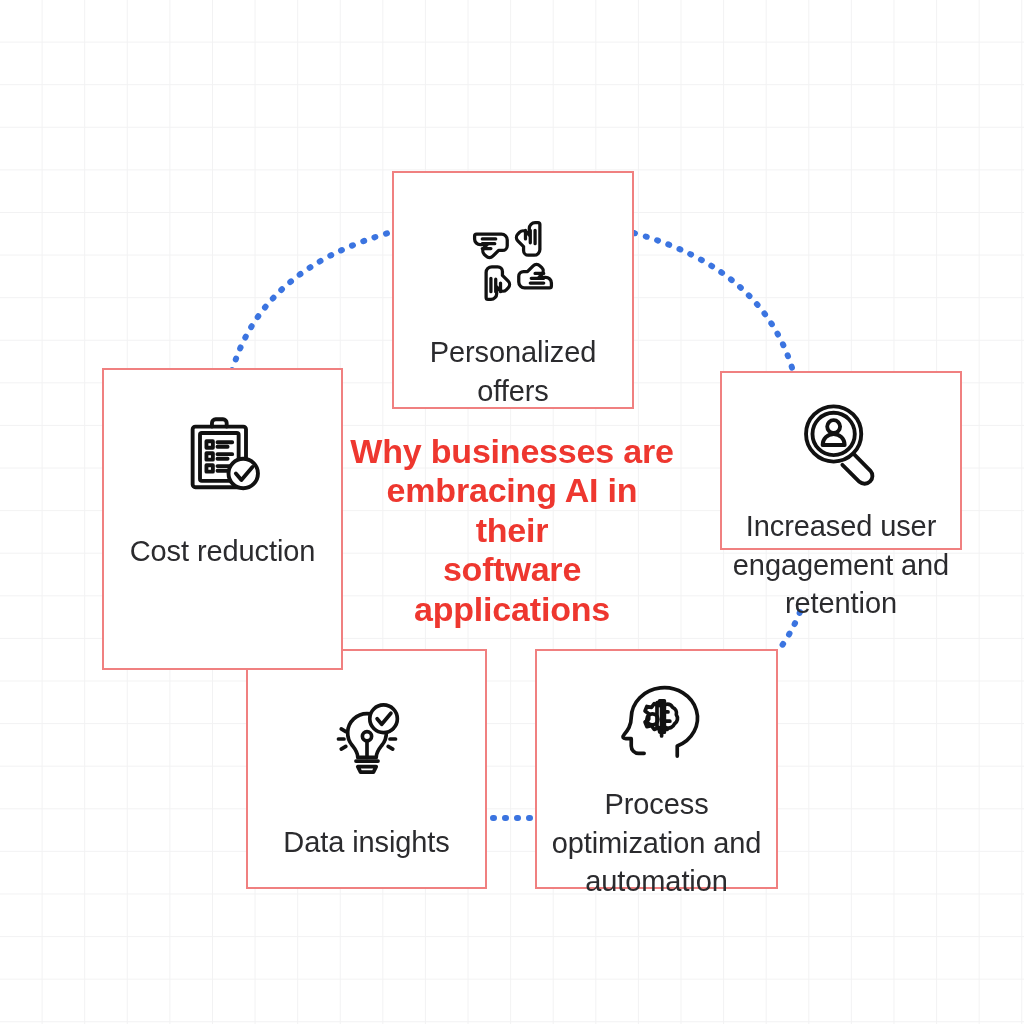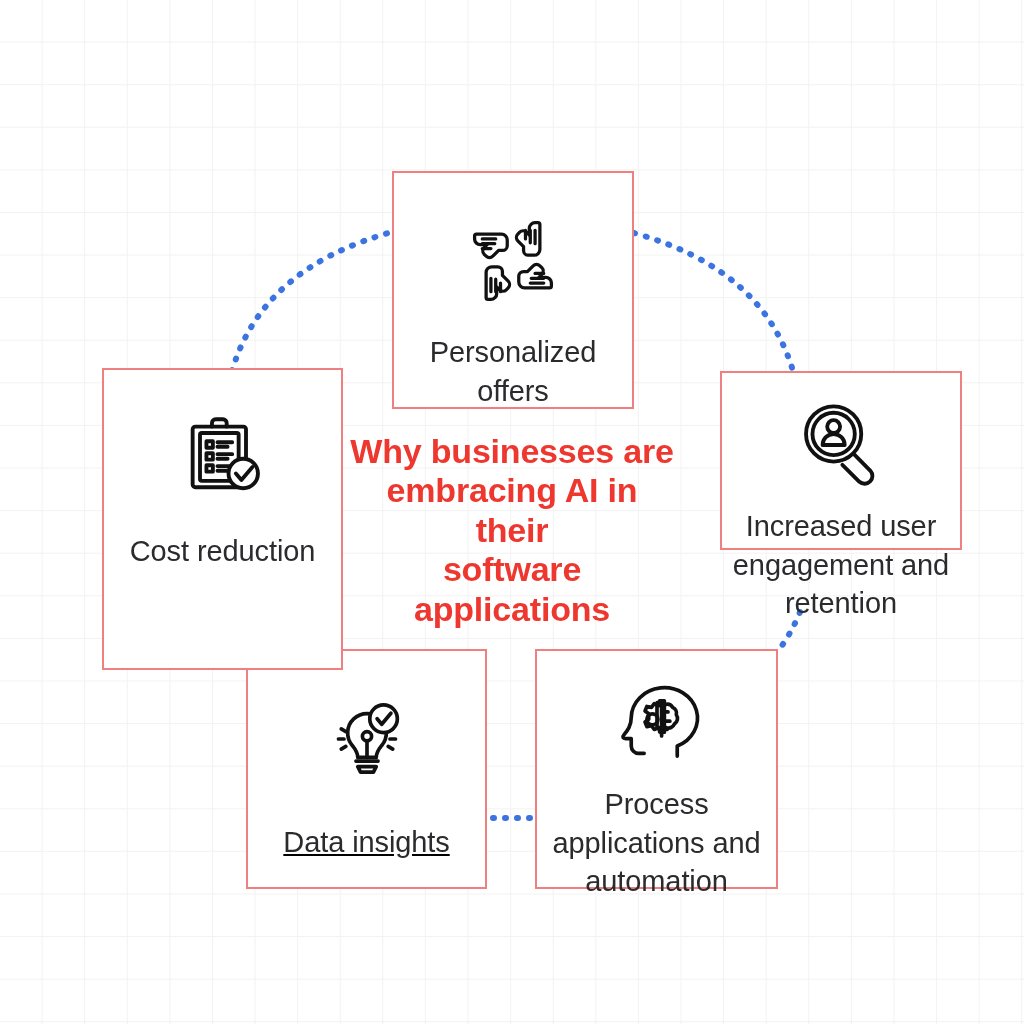--- a/index.html
+++ b/index.html
@@ -80,21 +80,21 @@
   #card-increased-user-engagement .card-icon { margin-top: 26px; }
   #card-increased-user-engagement .card-label { margin-top: 16px; }
 
   #card-process-optimization {
     left: 535px;  top: 649px;  width: 243px;  height: 240px;
   }
   #card-process-optimization .card-icon { margin-top: 26px; }
   #card-process-optimization .card-label { margin-top: 16px; }
 
   #card-data-insights {
-    left: 246px;  top: 649px;  width: 241px;  height: 240px; text-decoration: underline;
+    left: 246px;  top: 649px;  width: 241px;  height: 240px;
   }
   #card-data-insights .card-icon { margin-top: 42px; }
   #card-data-insights .card-label { margin-top: 38px; }
 
   #card-cost-reduction {
     left: 102px;  top: 368px;  width: 241px;  height: 302px;
   }
   #card-cost-reduction .card-icon { margin-top: 40px; }
   #card-cost-reduction .card-label { margin-top: 30px; }
 
@@ -200,21 +200,21 @@
                    a7 7 0 0 1 -2 10 a7 7 0 0 1 -9 4 a8 8 0 0 1 -10 -1 z"></path>
           <path d="M55 30 v34 M55 38 h7 M55 48 h9 M55 57 h6"></path>
 
           <path d="M44 33 l3 -4 l5 2 l1 -5 h5 v34 h-5 l-1 -5 l-5 2 l-3 -4
                    l-5 1 l-2 -5 l4 -3 v-6 l-4 -3 l2 -5 z"></path>
           <circle cx="45" cy="46" r="6"></circle>
         </g>
       </svg>
     </span>
     <div class="card-label">Process
-applications and
+optimization and
 automation</div>
   </div>
 
   <div class="card" id="card-data-insights">
     <span class="card-icon">
       <svg width="92" height="92" viewBox="0 0 100 100">
         <g fill="none" stroke="#111111" stroke-width="4" stroke-linejoin="round" stroke-linecap="round">
 
           <path d="M34 57 a21 21 0 1 1 32 0 c-4 5 -6 8 -6 13 h-20 c0 -5 -2 -8 -6 -13 z"></path>
           <path d="M38 74 h24 M40 80 h20 l-3 6 h-14 z"></path>

